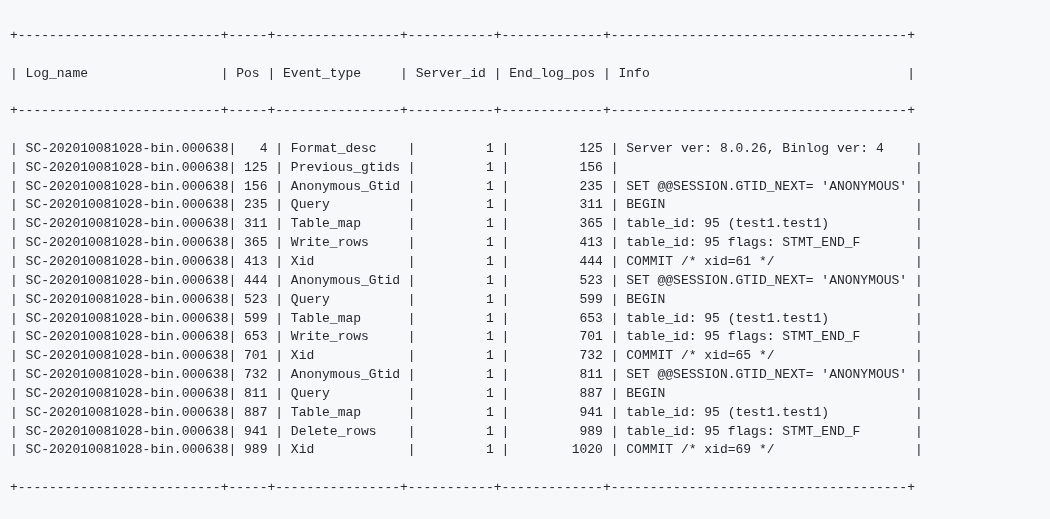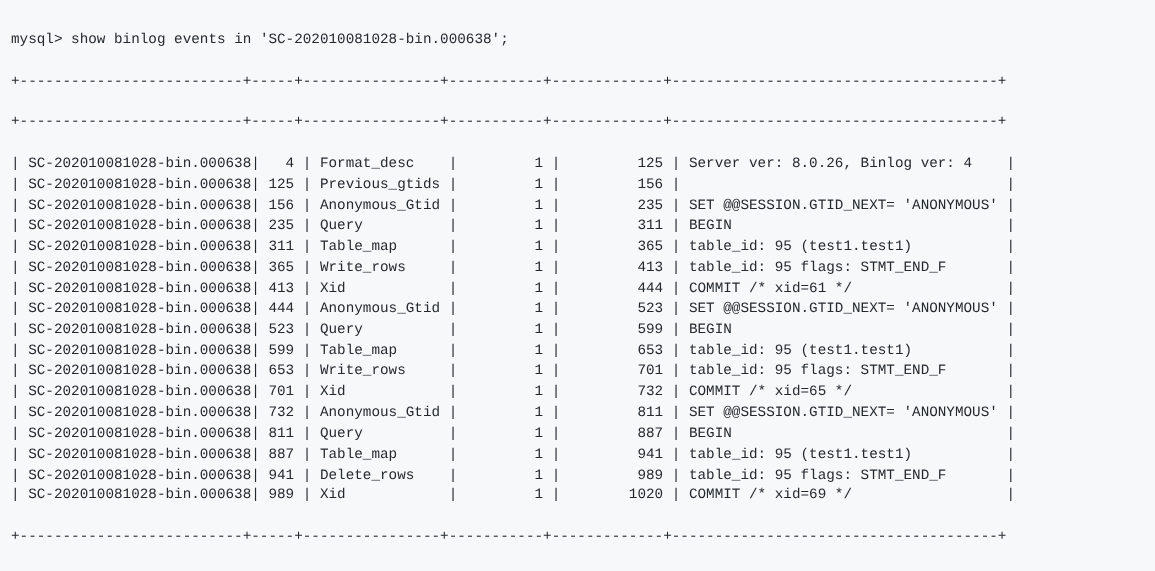--- a/index.html
+++ b/index.html
@@ -16,19 +16,19 @@
   .term {
     white-space: pre;
     position: relative;
   }
   .line { display: block; }
 </style>
 </head>
 <body>
 
 <div class="term" id="term">
-<span class="line"><span>mysql&gt;</span> <span>show binlog events in 'SC-202010081028-bin.000638';</span></span>
 <span class="line">+--------------------------+-----+----------------+-----------+-------------+--------------------------------------+</span>
+<span class="line" id="hdr-line">| Log_name                 | Pos | Event_type     | Server_id | End_log_pos | Info                                 |</span>
 <span class="line">+--------------------------+-----+----------------+-----------+-------------+--------------------------------------+</span>
 <span class="line">| SC-202010081028-bin.000638|   4 | Format_desc    |         1 |         125 | Server ver: 8.0.26, Binlog ver: 4    |</span><span class="line">| SC-202010081028-bin.000638| 125 | Previous_gtids |         1 |         156 |                                      |</span><span class="line">| SC-202010081028-bin.000638| 156 | Anonymous_Gtid |         1 |         235 | SET @@SESSION.GTID_NEXT= 'ANONYMOUS' |</span><span class="line">| SC-202010081028-bin.000638| 235 | Query          |         1 |         311 | BEGIN                                |</span><span class="line">| SC-202010081028-bin.000638| 311 | Table_map      |         1 |         365 | table_id: 95 (test1.test1)           |</span><span class="line">| SC-202010081028-bin.000638| 365 | Write_rows     |         1 |         413 | table_id: 95 flags: STMT_END_F       |</span><span class="line">| SC-202010081028-bin.000638| 413 | Xid            |         1 |         444 | COMMIT /* xid=61 */                  |</span><span class="line">| SC-202010081028-bin.000638| 444 | Anonymous_Gtid |         1 |         523 | SET @@SESSION.GTID_NEXT= 'ANONYMOUS' |</span><span class="line">| SC-202010081028-bin.000638| 523 | Query          |         1 |         599 | BEGIN                                |</span><span class="line">| SC-202010081028-bin.000638| 599 | Table_map      |         1 |         653 | table_id: 95 (test1.test1)           |</span><span class="line">| SC-202010081028-bin.000638| 653 | Write_rows     |         1 |         701 | table_id: 95 flags: STMT_END_F       |</span><span class="line">| SC-202010081028-bin.000638| 701 | Xid            |         1 |         732 | COMMIT /* xid=65 */                  |</span><span class="line">| SC-202010081028-bin.000638| 732 | Anonymous_Gtid |         1 |         811 | SET @@SESSION.GTID_NEXT= 'ANONYMOUS' |</span><span class="line">| SC-202010081028-bin.000638| 811 | Query          |         1 |         887 | BEGIN                                |</span><span class="line">| SC-202010081028-bin.000638| 887 | Table_map      |         1 |         941 | table_id: 95 (test1.test1)           |</span><span class="line">| SC-202010081028-bin.000638| 941 | Delete_rows    |         1 |         989 | table_id: 95 flags: STMT_END_F       |</span><span class="line">| SC-202010081028-bin.000638| 989 | Xid            |         1 |        1020 | COMMIT /* xid=69 */                  |</span>
 <span class="line">+--------------------------+-----+----------------+-----------+-------------+--------------------------------------+</span>
 
 </div>
 
 </body></html>

